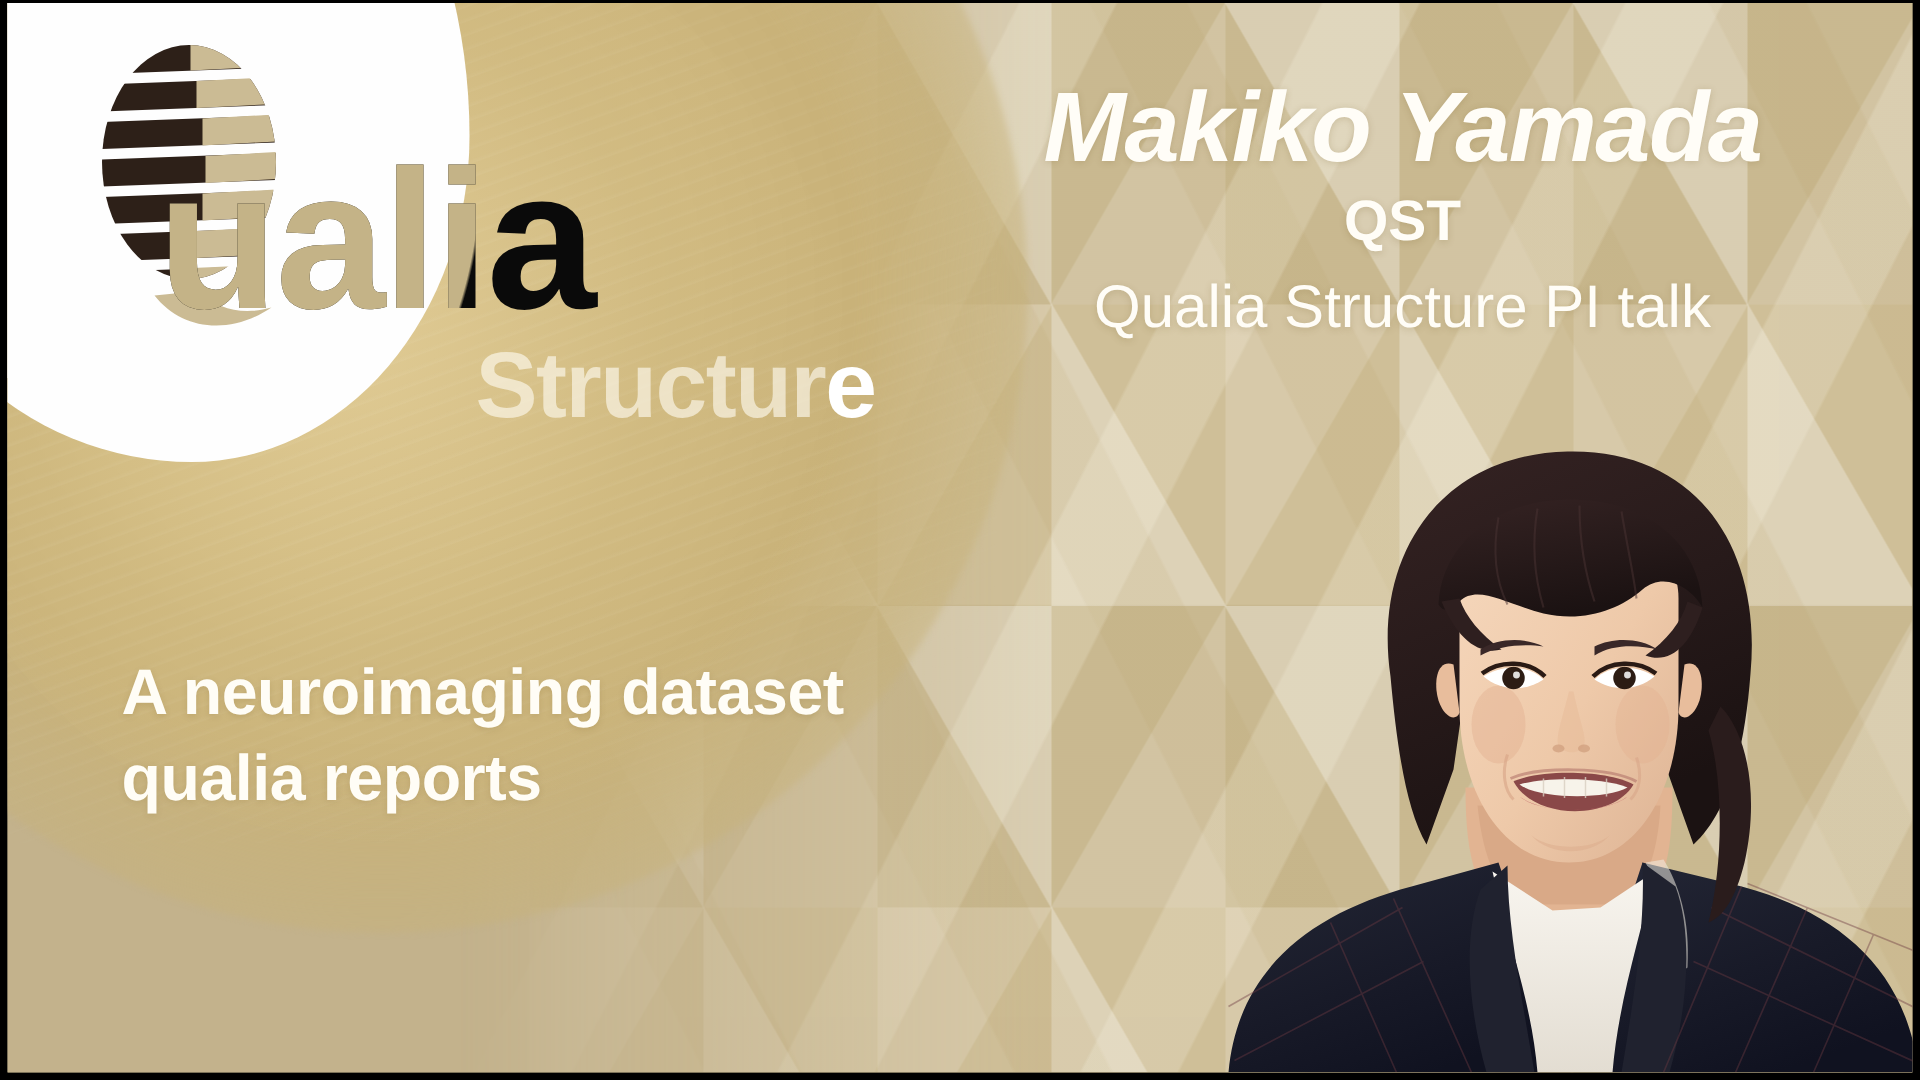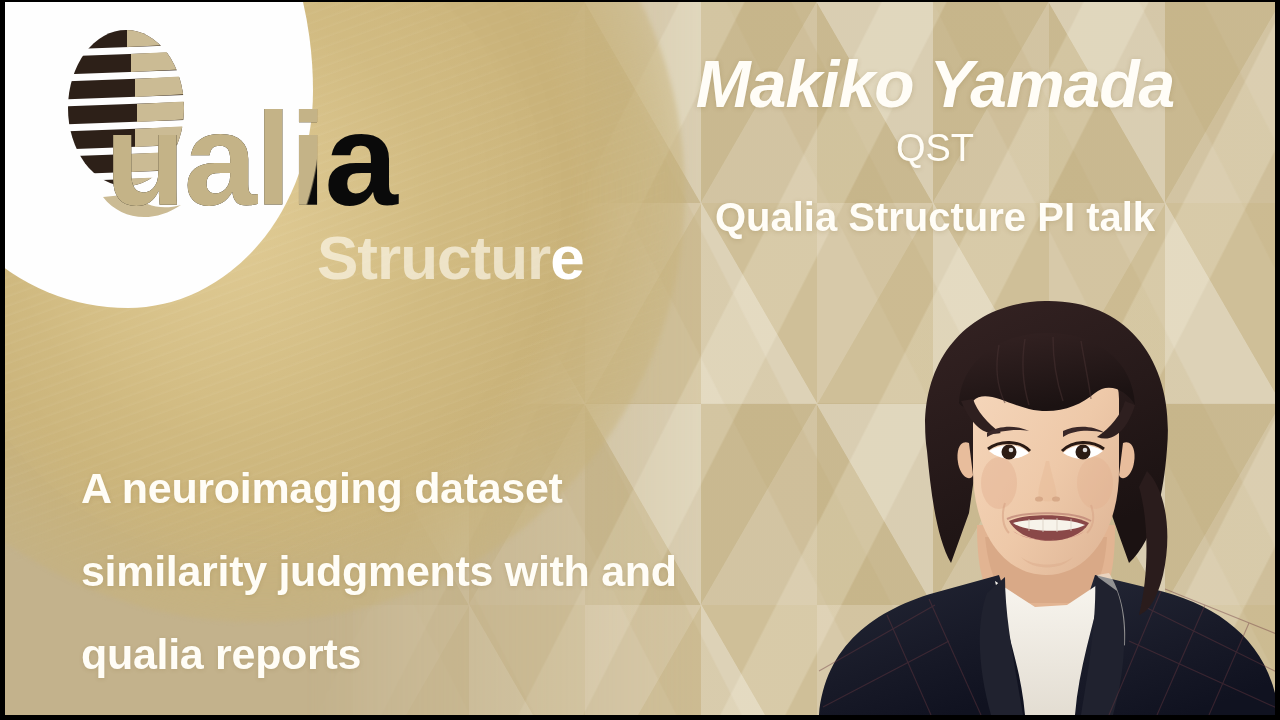--- a/index.html
+++ b/index.html
@@ -154,41 +154,41 @@
     text-align:center;
     color:#fffdf7;
     text-shadow:0 1px 5px rgba(120,95,40,.22);
   }
   .speaker-name{
     font-size:66px; font-weight:700; line-height:1.04;
     letter-spacing:-1px;
     font-style:italic;
   }
   .speaker-affil{
-    font-size:38px; font-weight:400; line-height:1.15;
+    font-size:38px; font-weight:700; line-height:1.15;
     margin-top:8px;
   }
   .speaker-role{
-    font-size:40px; font-weight:700; line-height:1.15;
-    margin-top:24px;
+    font-size:40px; font-weight:400; line-height:1.15;
+    margin-top:12px;
   }
 
   
   .talk-title{
     position:absolute;
     left:76px; top:432px;
     width:760px;
     color:#fffdf6;
     font-size:43px;
     font-weight:700;
     line-height:1.32;
     letter-spacing:-.3px;
     text-shadow:0 1px 4px rgba(120,95,40,.18);
   }
-  .talk-title div{white-space:nowrap;margin-top:26px;}
+  .talk-title div{white-space:nowrap;}
 
   
   .portrait{
     position:absolute;
     right:-4px; bottom:0;
     width:470px; height:440px;
     overflow:hidden;
   }
   .portrait svg{display:block;}
 </style>
@@ -254,21 +254,20 @@
     <div class="sub-wordmark"><span>Structur</span><span class="tail">e</span></div>
 
     <div class="speaker">
       <div class="speaker-name">Makiko Yamada</div>
       <div class="speaker-affil">QST</div>
       <div class="speaker-role">Qualia Structure PI talk</div>
     </div>
 
     <div class="talk-title">
       <div>A neuroimaging dataset</div>
-      <div>similarity judgments with and</div>
       <div>qualia reports</div>
     </div>
 
     <div class="portrait">
       <svg width="470" height="440" viewBox="0 0 470 440" xmlns="http://www.w3.org/2000/svg" aria-hidden="true">
         <defs>
           <linearGradient id="skin" x1="0" y1="0" x2="1" y2="1">
             <stop offset="0%" stop-color="#f6d8bd"></stop>
             <stop offset="55%" stop-color="#eec9a9"></stop>
             <stop offset="100%" stop-color="#ddb394"></stop>

